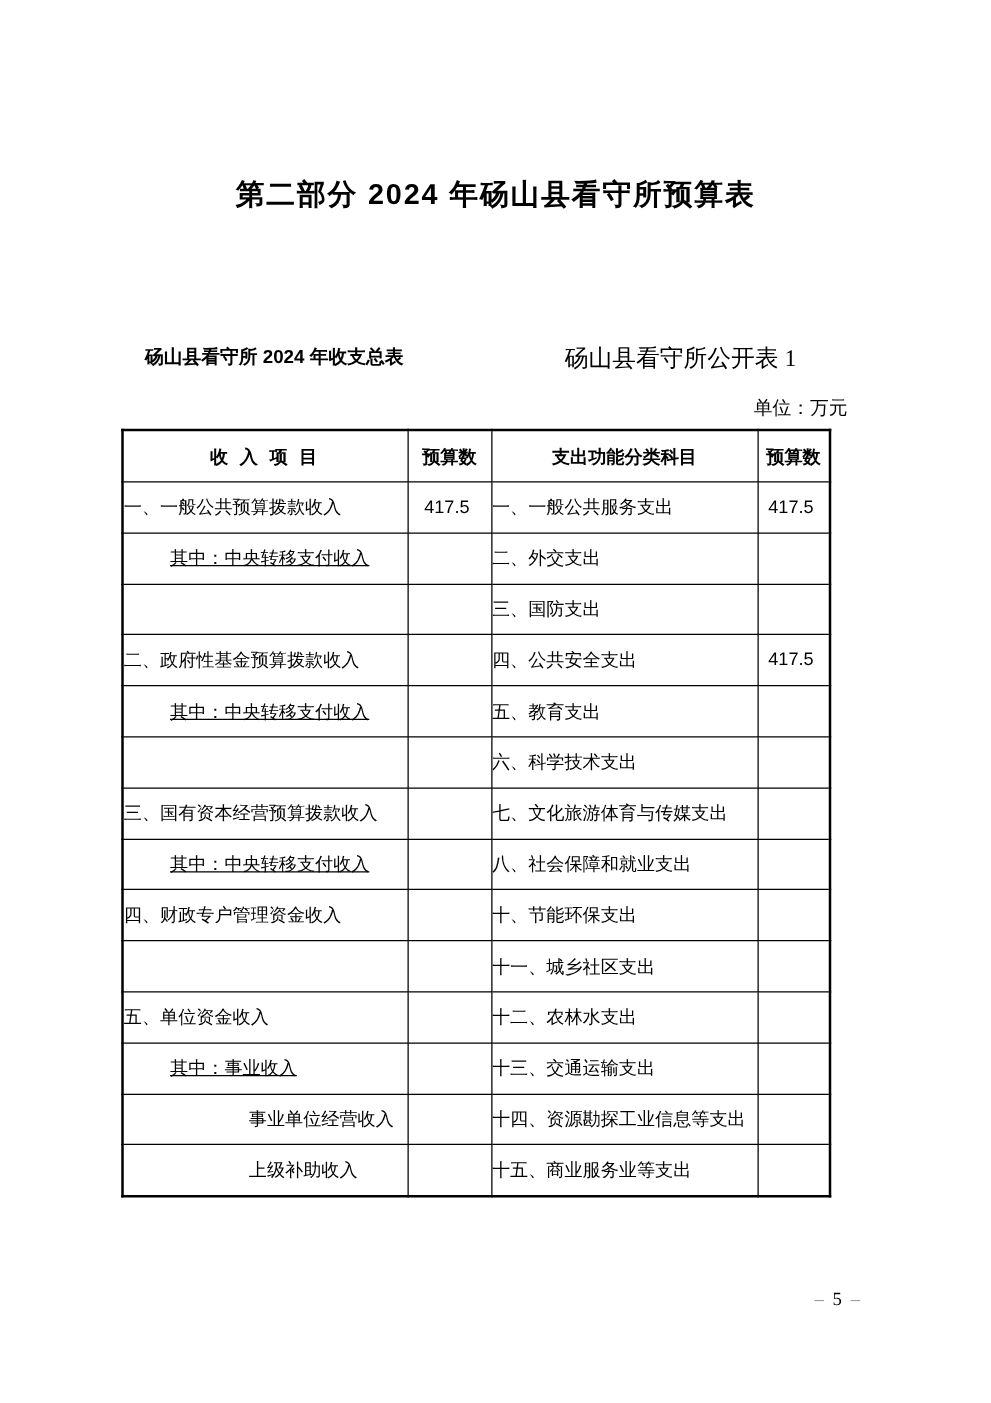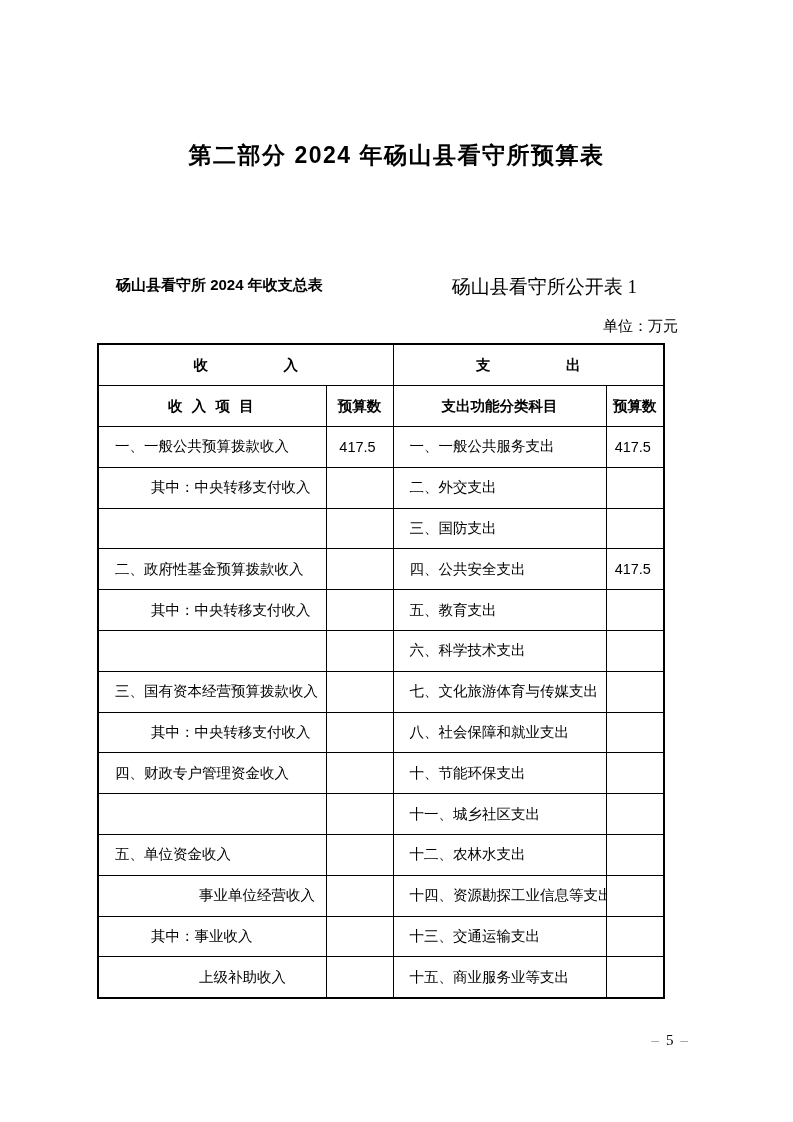--- a/index.html
+++ b/index.html
@@ -81,23 +81,23 @@
   }
   .colhead-spaced {
     letter-spacing: 0.18em;
   }
   table.budget tbody td {
     height: 37.8px;
     font-size: 14.5px;
   }
   td.item {
     text-align: left;
-    padding-left: 16px;
-  }
-  td.item.ind1 { padding-left: 52px; }
+    padding-left: 0;
+  }
+  td.item.ind1 { padding-left: 37px; text-decoration: underline; }
   td.item.ind2 { padding-left: 100px; }
   td.num {
     text-align: center;
     padding-right: 5px;
     font-family: "Liberation Sans", sans-serif;
     font-size: 14px;
   }
   .page-num {
     position: absolute;
     top: 1032px;
@@ -128,24 +128,20 @@
 
   <table class="budget">
     <colgroup>
       <col style="width:228px">
       <col style="width:67px">
       <col style="width:213px">
       <col style="width:58px">
     </colgroup>
     <thead>
       <tr>
-        <th colspan="2"><span class="spread">收入</span></th>
-        <th colspan="2"><span class="spread">支出</span></th>
-      </tr>
-      <tr>
         <th class="colhead-spaced">收 入 项 目</th>
         <th>预算数</th>
         <th>支出功能分类科目</th>
         <th>预算数</th>
       </tr>
     </thead>
     <tbody>
       <tr>
         <td class="item">一、一般公共预算拨款收入</td>
         <td class="num">417.5</td>
@@ -206,29 +202,29 @@
         <td class="item">十一、城乡社区支出</td>
         <td class="num"></td>
       </tr>
       <tr>
         <td class="item">五、单位资金收入</td>
         <td class="num"></td>
         <td class="item">十二、农林水支出</td>
         <td class="num"></td>
       </tr>
       <tr>
+        <td class="item ind1">其中：事业收入</td>
+        <td class="num"></td>
+        <td class="item">十三、交通运输支出</td>
+        <td class="num"></td>
+      </tr>
+      <tr>
         <td class="item ind2">事业单位经营收入</td>
         <td class="num"></td>
         <td class="item">十四、资源勘探工业信息等支出</td>
-        <td class="num"></td>
-      </tr>
-      <tr>
-        <td class="item ind1">其中：事业收入</td>
-        <td class="num"></td>
-        <td class="item">十三、交通运输支出</td>
         <td class="num"></td>
       </tr>
       <tr>
         <td class="item ind2">上级补助收入</td>
         <td class="num"></td>
         <td class="item">十五、商业服务业等支出</td>
         <td class="num"></td>
       </tr>
     </tbody>
   </table>

